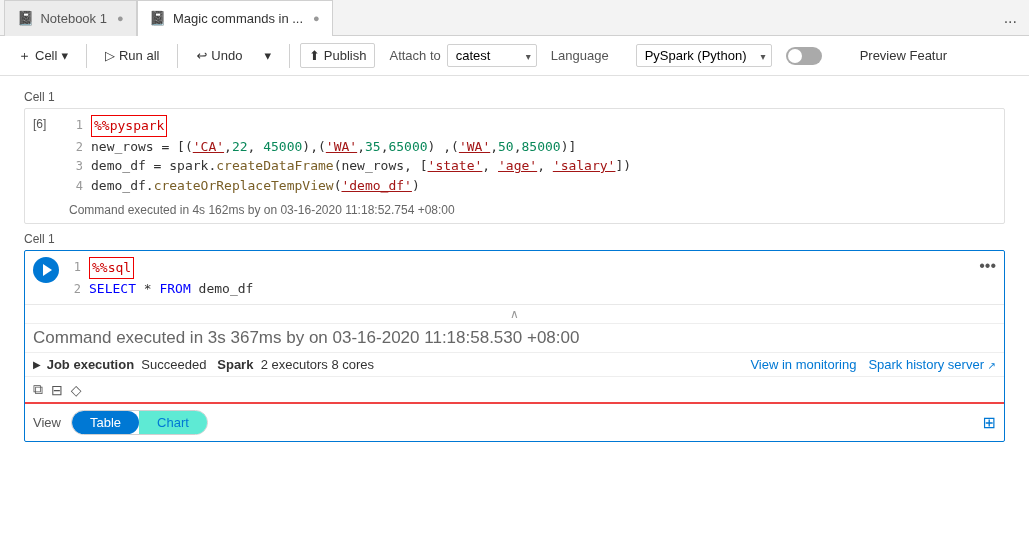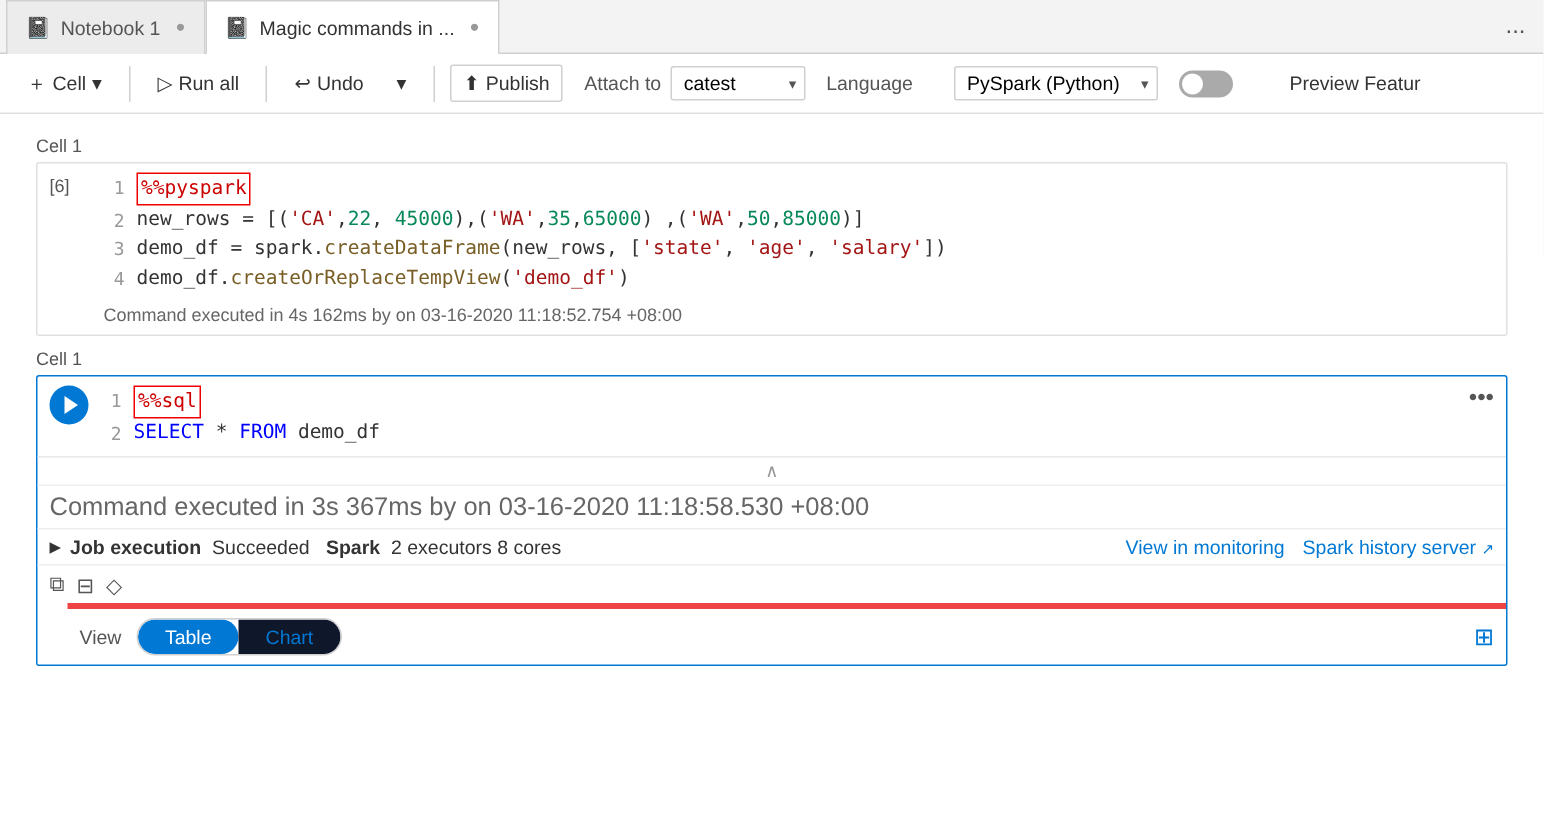--- a/index.html
+++ b/index.html
@@ -123,21 +123,21 @@
     .cell-exec-num { color: #555; font-size: 12px; min-width: 28px; margin-top: 2px; }
     .cell-lines { flex: 1; font-family: 'Consolas', monospace; font-size: 13px; }
     .code-line { display: flex; gap: 8px; line-height: 1.5; }
     .magic-cmd {
       background: transparent;
       border: 1.5px solid #e00;
       color: #c00;
       font-family: 'Consolas', monospace;
       padding: 0 2px;
     }
-    .kw-str { color: #a31515; }
+    .kw-str { color: #a31515; text-decoration: underline; }
     .kw-num { color: #09885a; }
     .kw-func { color: #795e26; }
     .cell-status { font-size: 12px; color: #666; padding: 2px 8px 6px 44px; }
 
     
     .cell2-header {
       display: flex;
       align-items: flex-start;
       padding: 6px 8px;
       gap: 8px;
@@ -169,28 +169,27 @@
     .ext-icon { font-size: 10px; }
 
     .action-bar {
       display: flex; align-items: center; padding: 4px 8px; gap: 8px;
       border-top: 1px solid #eee;
     }
     .action-icon { font-size: 14px; color: #555; cursor: pointer; }
 
     .view-bar {
       display: flex; align-items: center; padding: 6px 8px; gap: 10px;
-      border-top: 4px solid #ef4444;
-      margin-left: 20px;
+      border-top: 2px solid #ef4444;
     }
     .view-label { font-size: 13px; color: #555; }
     .view-tabs { display: flex; border: 1px solid #d0d0d0; border-radius: 20px; overflow: hidden; }
     .view-tab {
       padding: 4px 18px; font-size: 13px; cursor: pointer;
-      background: #0f172a; color: #0078d4; border: none;
+      background: #5eead4; color: #0078d4; border: none;
     }
     .view-tab.active { background: #0078d4; color: #fff; border-radius: 20px; }
     .view-icon { margin-left: auto; color: #0078d4; font-size: 16px; cursor: pointer; }
 
     .sql-select { color: #0000ff; }
     .sql-from { color: #0000ff; }
     .sql-table { color: #333; }
   </style>
 </head>
 <body>

